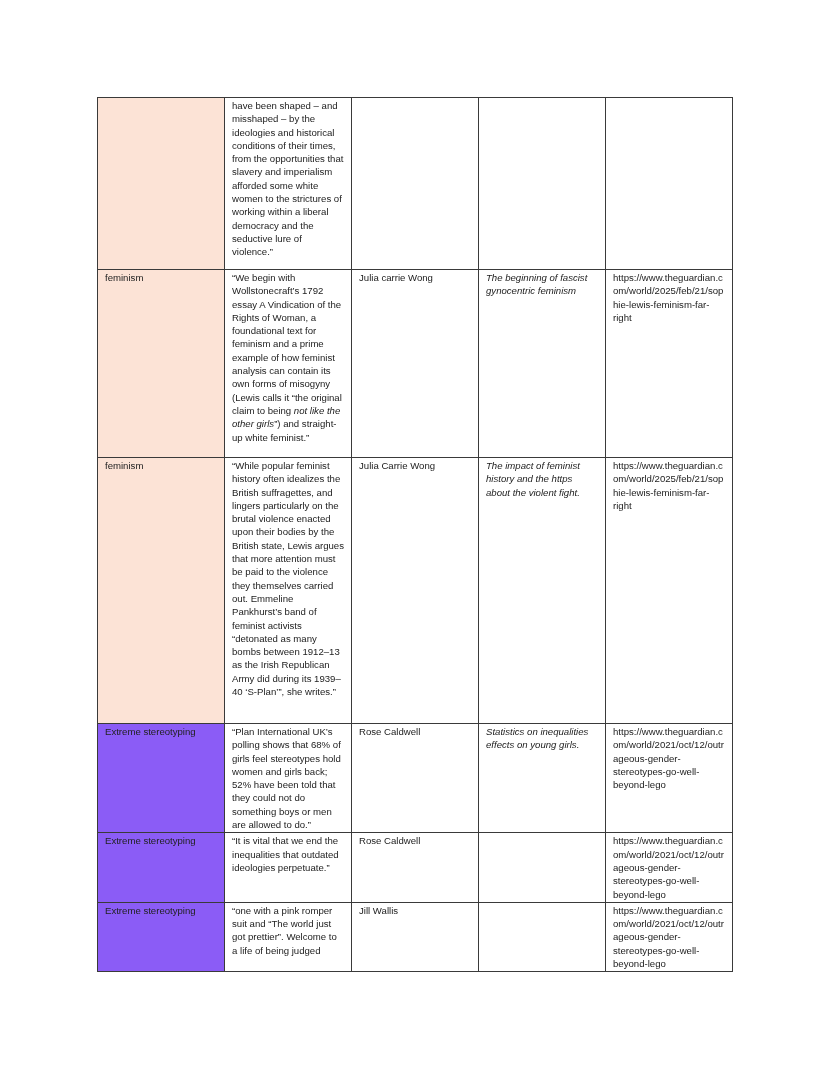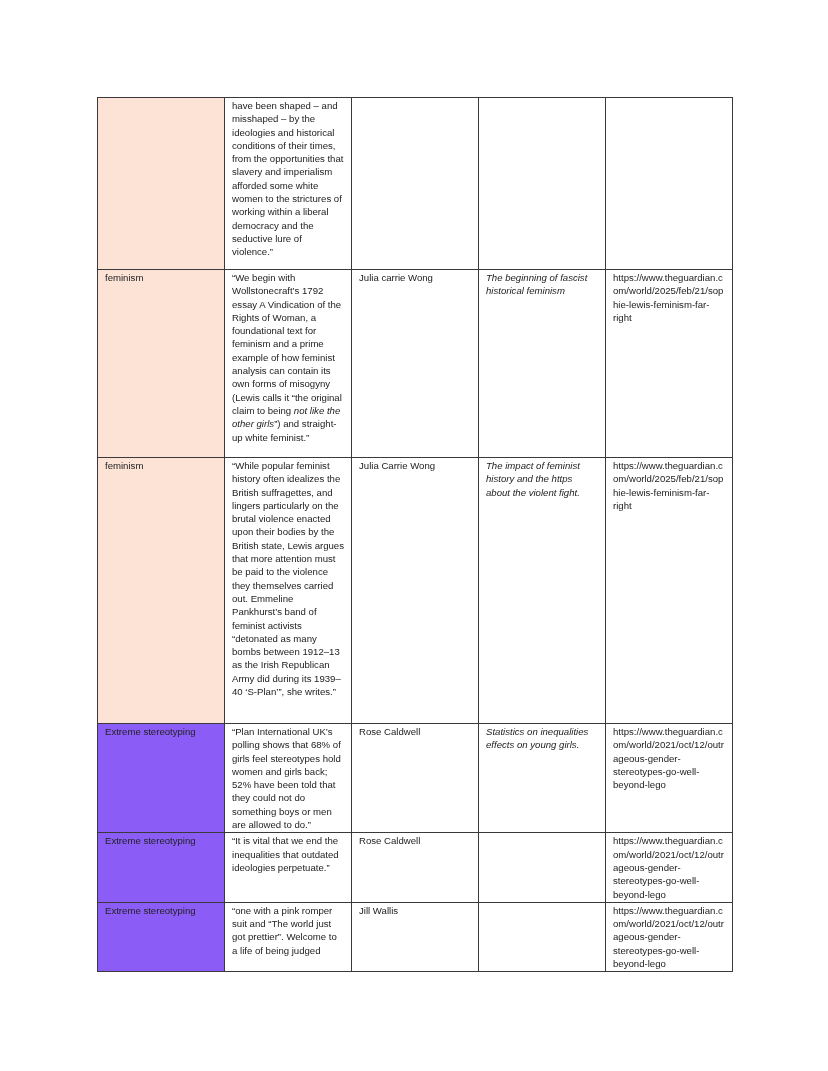--- a/index.html
+++ b/index.html
@@ -46,21 +46,21 @@
         <td class="topic-fem"></td>
         <td>have been shaped – and misshaped – by the ideologies and historical conditions of their times, from the opportunities that slavery and imperialism afforded some white women to the strictures of working within a liberal democracy and the seductive lure of violence.”</td>
         <td></td>
         <td class="summary"></td>
         <td></td>
       </tr>
       <tr class="row-b">
         <td class="topic-fem">feminism</td>
         <td><span>“We begin with Wollstonecraft’s 1792 essay A Vindication of the Rights of Woman, a foundational text for feminism and a prime example of how feminist analysis can contain its own forms of misogyny (Lewis calls it “the original claim to being </span><em>not like the other girls</em><span>”) and straight-up white feminist.”</span></td>
         <td>Julia carrie Wong</td>
-        <td class="summary">The beginning of fascist historical feminism</td>
+        <td class="summary">The beginning of fascist gynocentric feminism</td>
         <td>https://www.theguardian.com/world/2025/feb/21/sophie-lewis-feminism-far-right</td>
       </tr>
       <tr class="row-c">
         <td class="topic-fem">feminism</td>
         <td>“While popular feminist history often idealizes the British suffragettes, and lingers particularly on the brutal violence enacted upon their bodies by the British state, Lewis argues that more attention must be paid to the violence they themselves carried out. Emmeline Pankhurst’s band of feminist activists “detonated as many bombs between 1912–13 as the Irish Republican Army did during its 1939–40 ‘S-Plan’”, she writes.”</td>
         <td>Julia Carrie Wong</td>
         <td class="summary">The impact of feminist history and the https about the violent fight.</td>
         <td>https://www.theguardian.com/world/2025/feb/21/sophie-lewis-feminism-far-right</td>
       </tr>
       <tr class="row-d">

